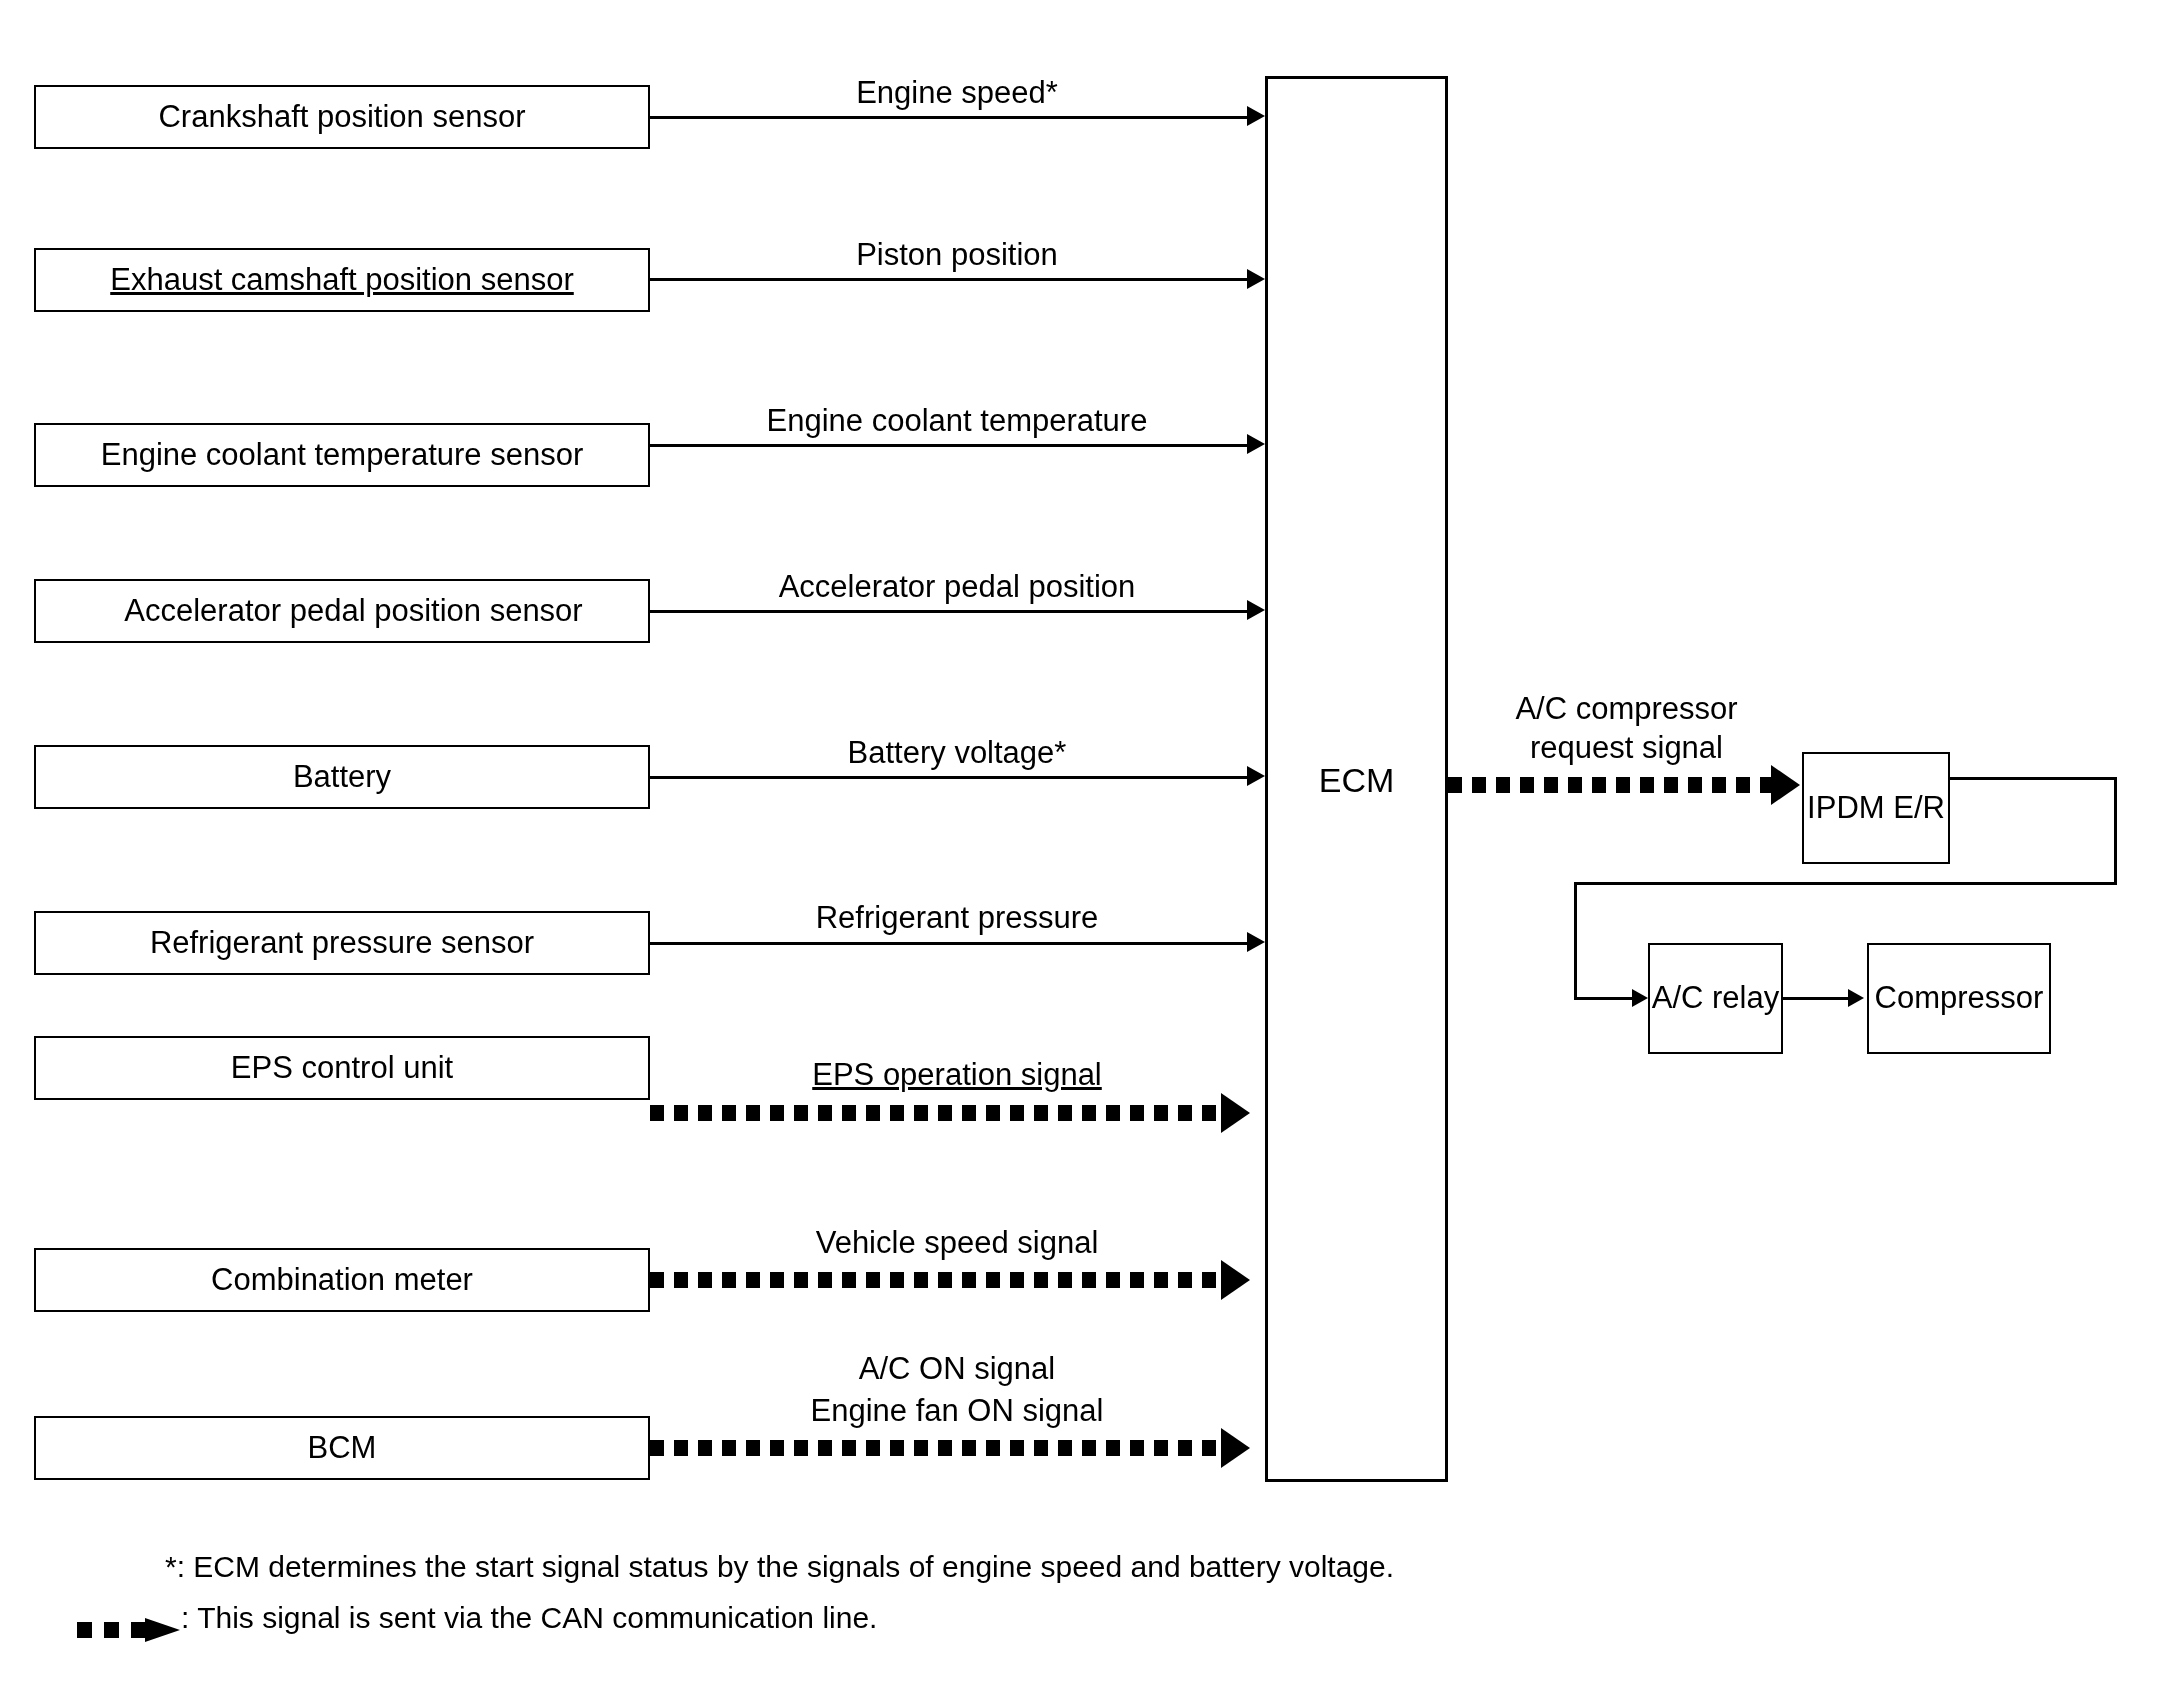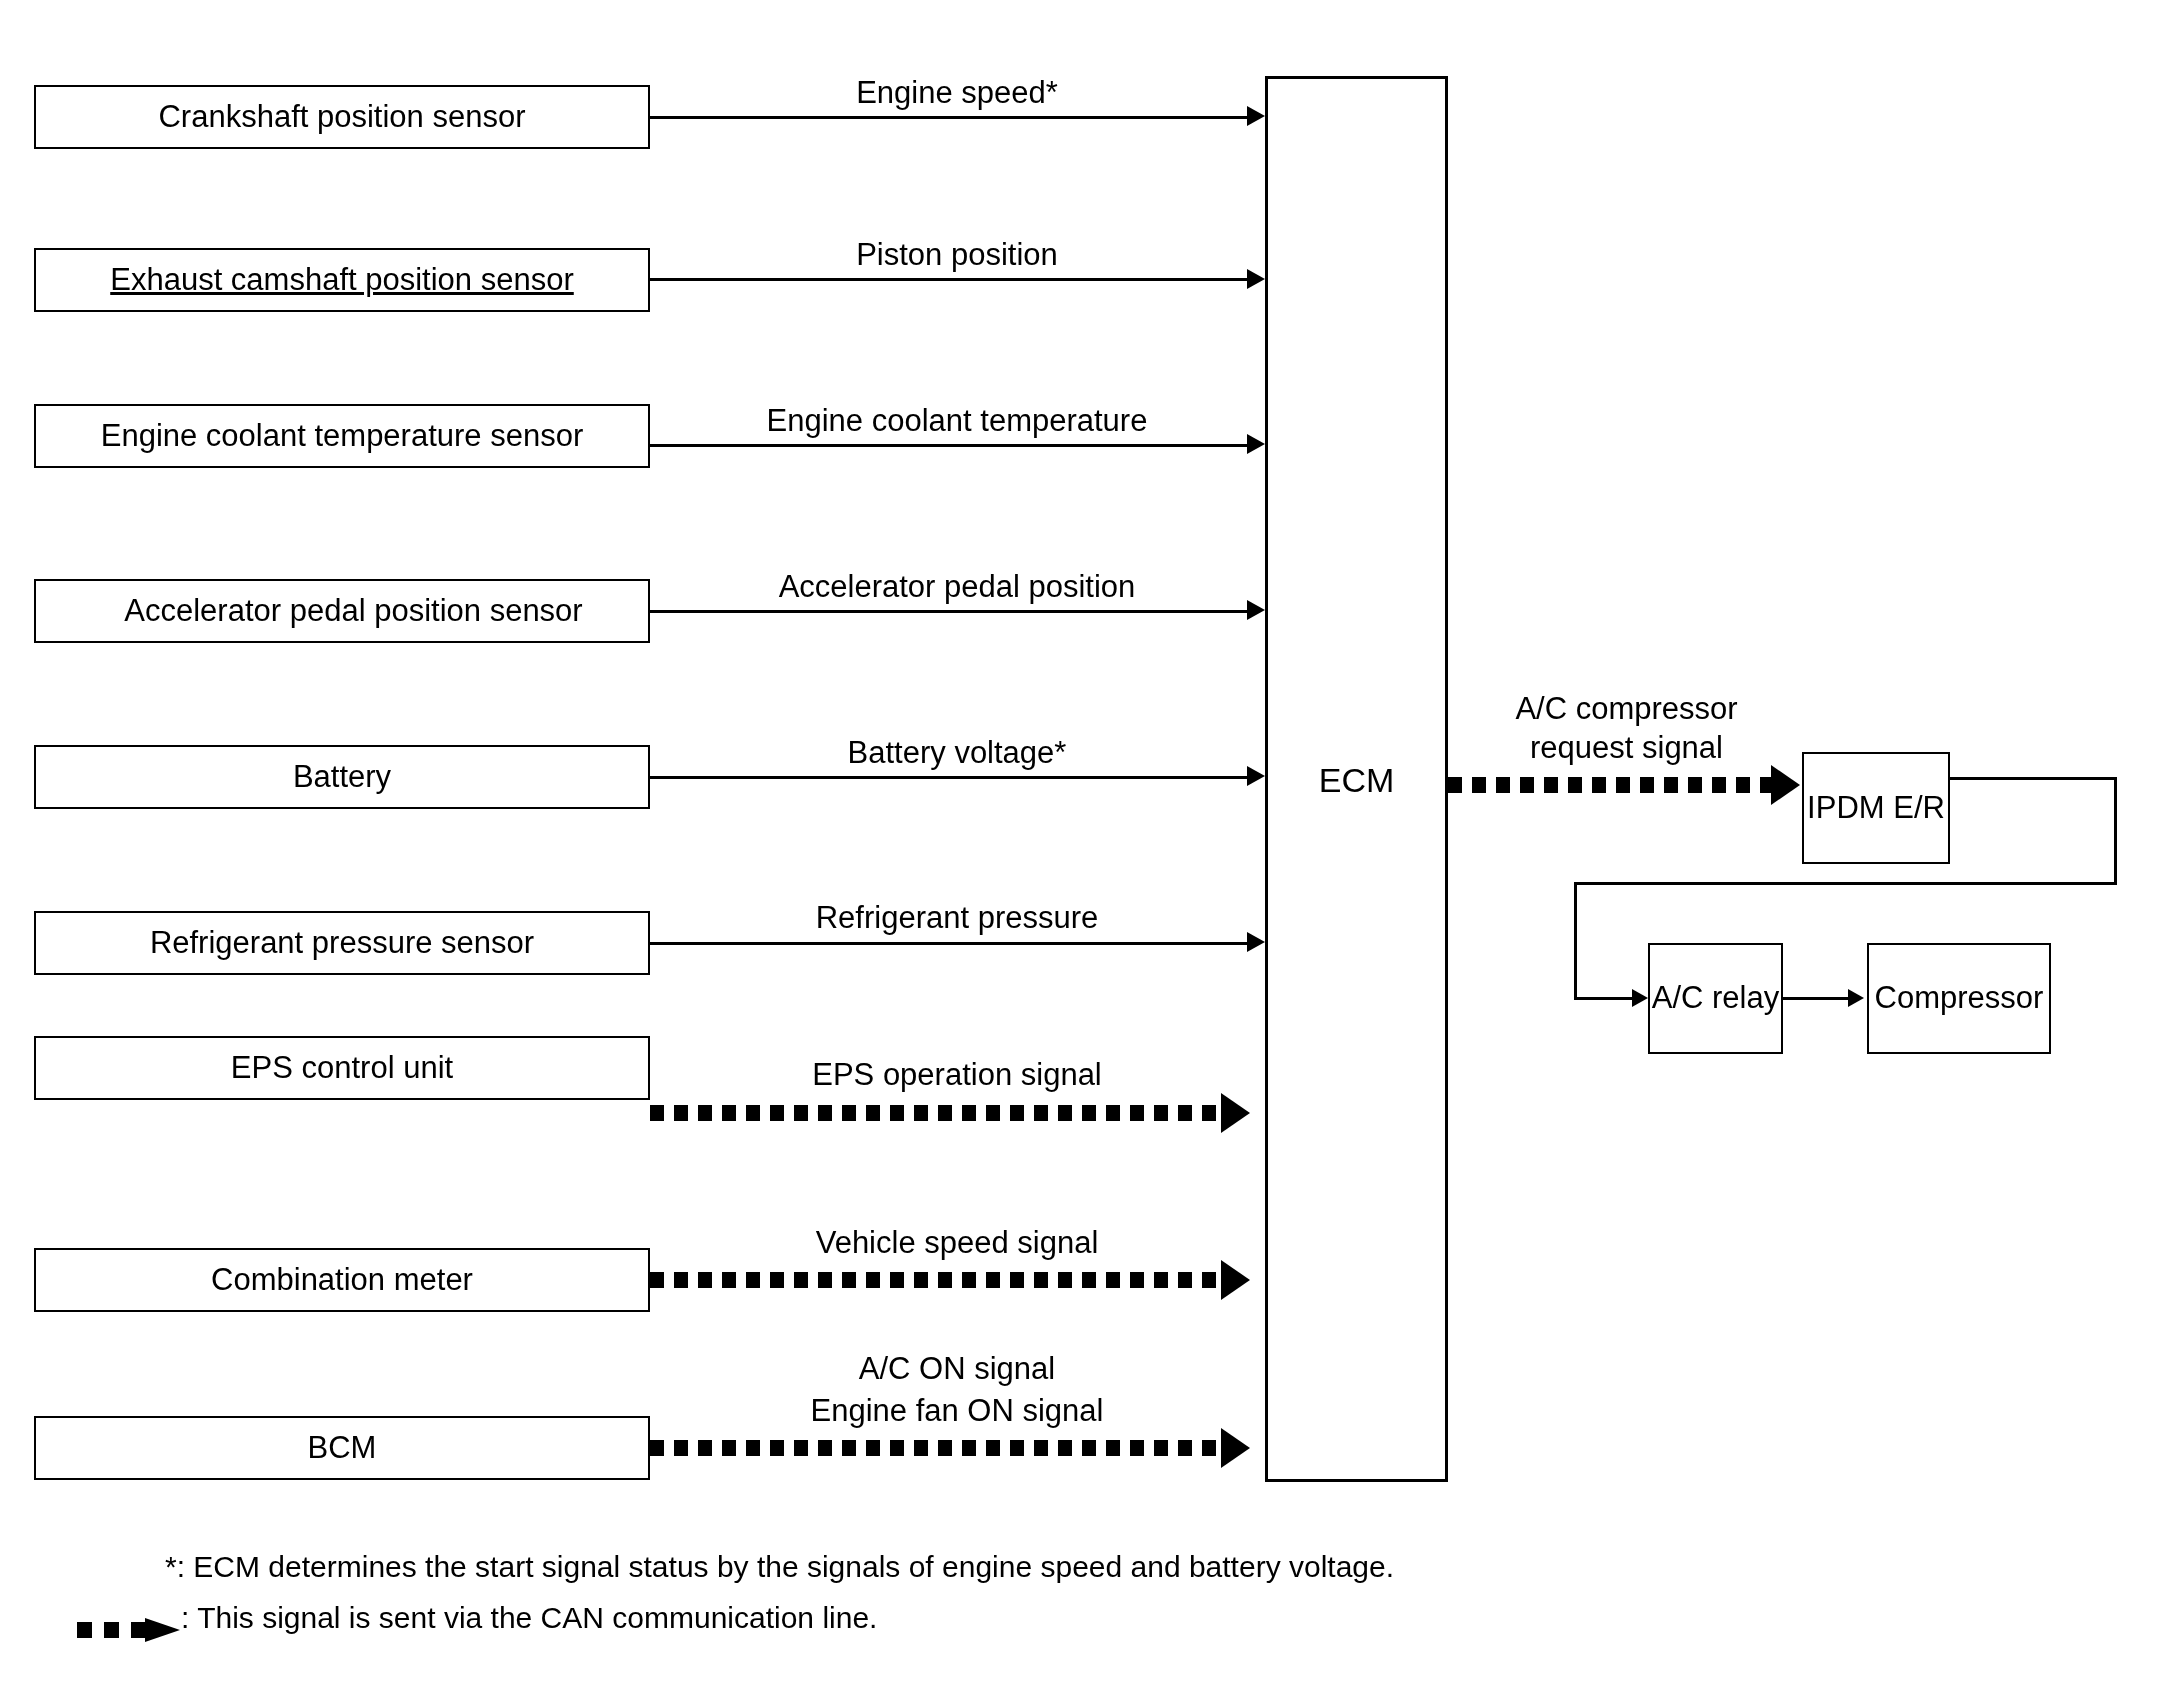--- a/index.html
+++ b/index.html
@@ -154,21 +154,21 @@
 <body>
 
 <div id="canvas">
 
   <div class="box src-box" style="top:85px;">
       <span>Crankshaft position sensor</span>
     </div>
   <div class="box src-box" style="top:248px;text-decoration:underline;">
       <span>Exhaust camshaft position sensor</span>
     </div>
-  <div class="box src-box" style="top:404px;">
+  <div class="box src-box" style="top:423px;">
       <span>Engine coolant temperature sensor</span>
     </div>
   <div class="box src-box" style="top:579px;padding-left:23px;">
       <span>Accelerator pedal position sensor</span>
     </div>
   <div class="box src-box" style="top:745px;">
       <span>Battery</span>
     </div>
   <div class="box src-box" style="top:911px;">
       <span>Refrigerant pressure sensor</span>
@@ -205,21 +205,21 @@
   <div class="wire" style="left:650px; top:776px; width:597px;"></div>
   <div class="arrowhead" style="left:1247px; top:766px;"></div>
   <div class="sig-label" style="left:650px; top:736px; width:614px;">Battery voltage*</div>
 
   <div class="wire" style="left:650px; top:942px; width:597px;"></div>
   <div class="arrowhead" style="left:1247px; top:932px;"></div>
   <div class="sig-label" style="left:650px; top:901px; width:614px;">Refrigerant pressure</div>
 
   <div class="can-bar" style="left:650px; top:1105px; width:573px;"></div>
   <div class="can-head" style="left:1221px; top:1093px;"></div>
-  <div class="sig-label" style="left:650px; top:1058px; width:614px;">EPS operation signal</div>
+  <div class="sig-label" style="left:650px; top:1058px; width:614px;text-decoration:underline;">EPS operation signal</div>
 
   <div class="can-bar" style="left:650px; top:1272px; width:573px;"></div>
   <div class="can-head" style="left:1221px; top:1260px;"></div>
   <div class="sig-label" style="left:650px; top:1226px; width:614px;">Vehicle speed signal</div>
 
   <div class="can-bar" style="left:650px; top:1440px; width:573px;"></div>
   <div class="can-head" style="left:1221px; top:1428px;"></div>
   <div class="sig-label" style="left:650px; top:1352px; width:614px;">A/C ON signal</div>
   <div class="sig-label" style="left:650px; top:1394px; width:614px;">Engine fan ON signal</div>
 

